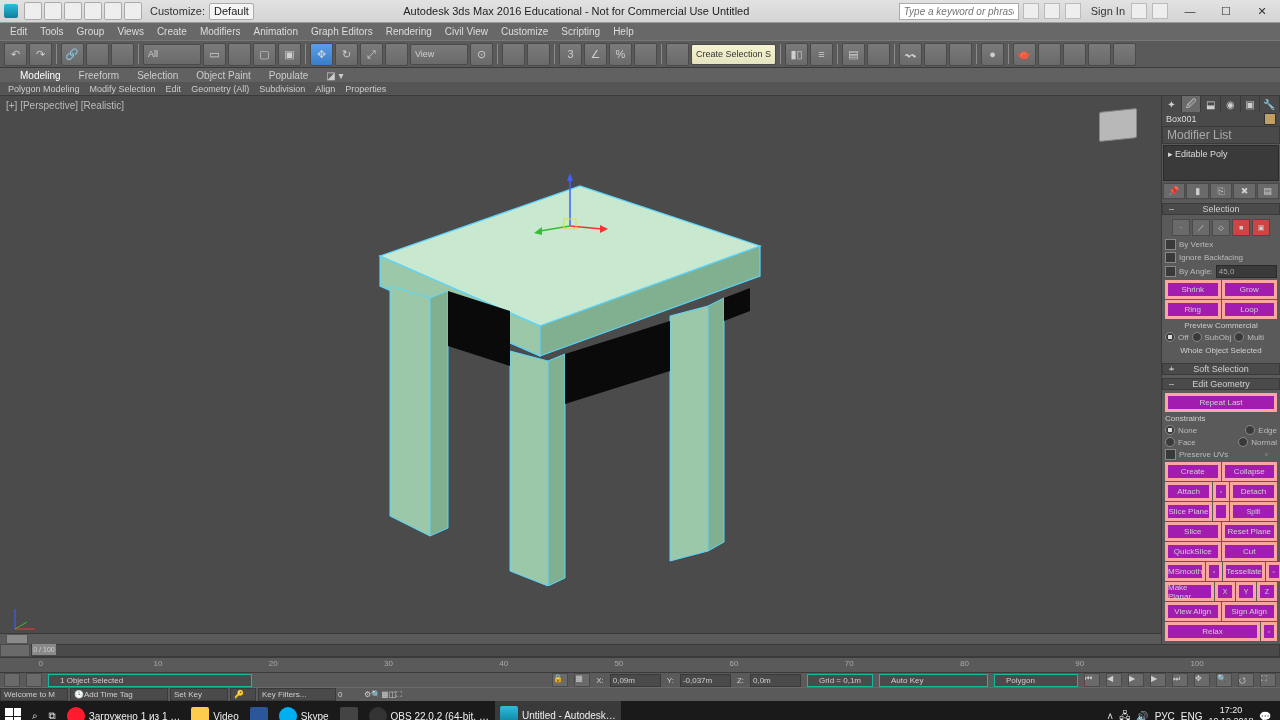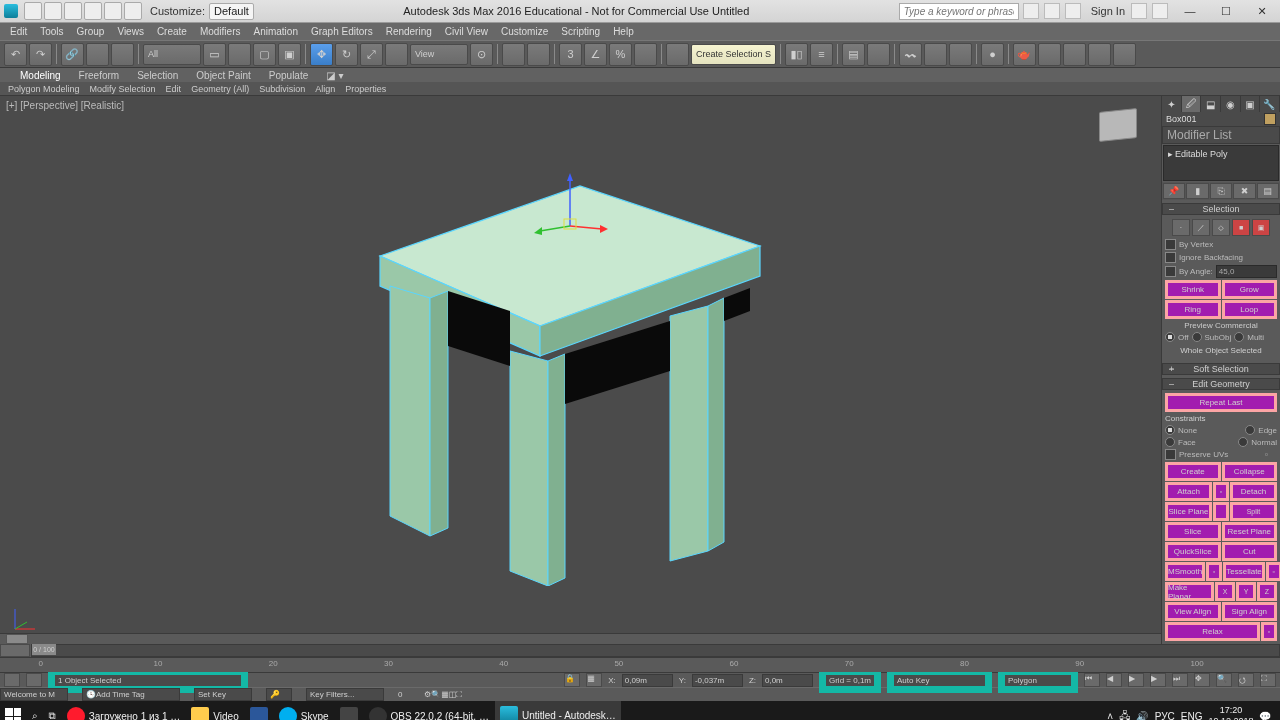--- a/index.html
+++ b/index.html
@@ -76,25 +76,25 @@
 .spinbox{height:11px;background:#3a3a3a;border:1px solid #2a2a2a;flex:1;font-size:8px;padding:0 2px;display:flex;align-items:center;color:#aaa}
 
 .timeline{height:14px;background:#5a5a5a;display:flex;align-items:center;border-top:1px solid #3a3a3a;position:relative}
 .timeline .tmark{position:absolute;font-size:8px;color:#aaa;top:1px}
 .tslider{height:13px;background:#5a5a5a;display:flex;align-items:center}
 .tslider .tbox{width:28px;height:11px;background:#6a6a6a;border:1px solid #4a4a4a;margin-right:1px}
 .tslider .ttrack{flex:1;height:11px;background:#4a4a4a;border:1px solid #3a3a3a;position:relative}
 .tslider .ttrack .tknob{width:24px;height:11px;background:#8a8a8a;position:absolute;left:0;top:-1px;font-size:7px;text-align:center;line-height:11px}
 
 .status{height:14px;background:#5a5a5a;display:flex;align-items:center;gap:6px;padding:0 4px;font-size:8px;border-top:1px solid #3a3a3a}
-.status .sbox{height:11px;background:#4a4a4a;border:7px solid #14b8a6;padding:0 3px;display:flex;align-items:center}
+.status .sbox{height:11px;background:#4a4a4a;border:1px solid #14b8a6;padding:0 11px;display:flex;align-items:center}
 .status .sfld{width:45px;height:11px;background:#4a4a4a;border:1px solid #3a3a3a;padding:0 2px;display:flex;align-items:center}
 .status .sico{width:14px;height:12px;background:#6a6a6a;border:1px solid #4a4a4a}
 .prompt{height:13px;background:#5a5a5a;display:flex;align-items:center;font-size:8px;border-top:1px solid #6a6a6a}
-.prompt .pbox{height:11px;background:#4a4a4a;border:1px solid #3a3a3a;padding:0 3px;display:flex;align-items:center;margin-right:14px}
+.prompt .pbox{height:11px;background:#4a4a4a;border:1px solid #3a3a3a;padding:0 3px;display:flex;align-items:center;margin-right:2px}
 
 .taskbar{height:30px;background:#1a1a1a;display:flex;align-items:center;gap:1px;font-size:10px;color:#eee}
 .taskbar .tbitem{height:28px;padding:0 5px;display:flex;align-items:center;gap:4px}
 .taskbar .tbitem.active{background:#3a3a3a;border-bottom:2px solid #76b9ed}
 .taskbar .tbico{width:18px;height:18px;border-radius:2px}
 .taskbar .tray{margin-left:auto;display:flex;align-items:center;gap:6px;padding:0 8px}
 .taskbar .clock{text-align:center;line-height:11px;font-size:9px}
 .winicon{width:16px;height:16px;display:grid;grid-template:1fr 1fr/1fr 1fr;gap:1px}
 .winicon div{background:#fff}
 </style>

